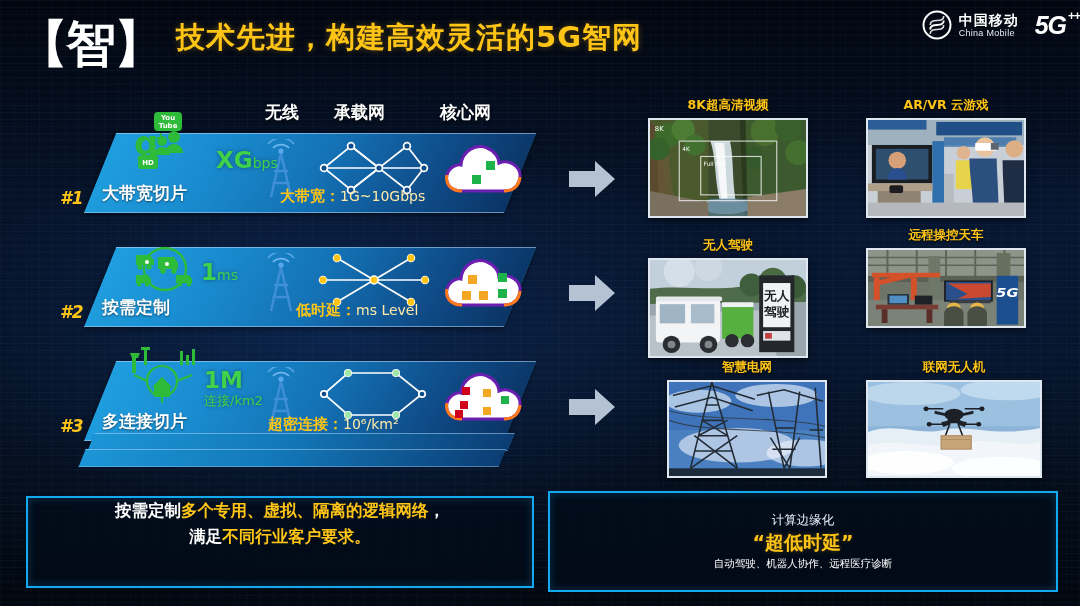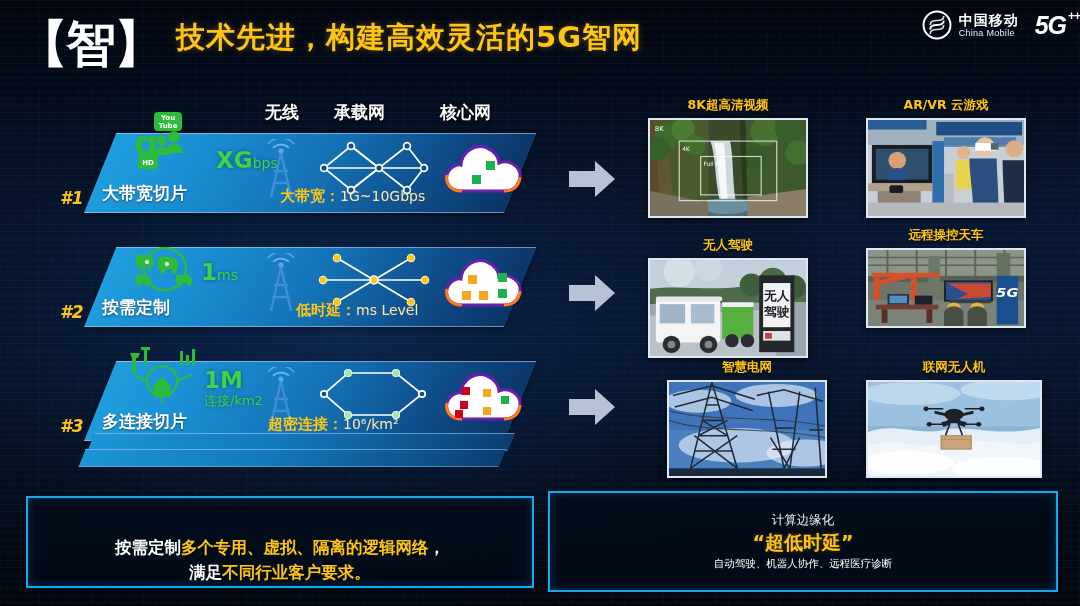--- a/index.html
+++ b/index.html
@@ -564,21 +564,21 @@
           <circle cx="57" cy="44" r="2.4"></circle>
             <circle cx="103" cy="44" r="2.4"></circle>
         </g>
         <path d="M76 44 L72 56 M84 44 L88 56" stroke="#1d2127" stroke-width="1.5" fill="none"></path>
         <rect x="68" y="56" width="28" height="14" fill="#c8a578" stroke="#a8855c" stroke-width="1"></rect>
         <path d="M68 60 h28" stroke="#b2915f" stroke-width="1"></path>
       </svg>
     </div>
   </div>
 
-  <div class="bbox" style="left:26px;top:496px;width:504px;height:88px;display:flex;flex-direction:column;align-items:center;justify-content:flex-end;">
+  <div class="bbox" style="left:26px;top:496px;width:504px;height:88px;display:flex;flex-direction:column;align-items:center;justify-content:flex-start;">
     <div class="bl-line">
       <span>按需定制</span><span class="hl">多个专用、虚拟、隔离的逻辑网络</span><span>，</span>
     </div>
     <div class="bl-line">
       <span>满足</span><span class="hl">不同行业客户要求。</span>
     </div>
   </div>
 
   <div class="bbox" style="left:548px;top:491px;width:506px;height:97px;">
     <div class="bcols">

